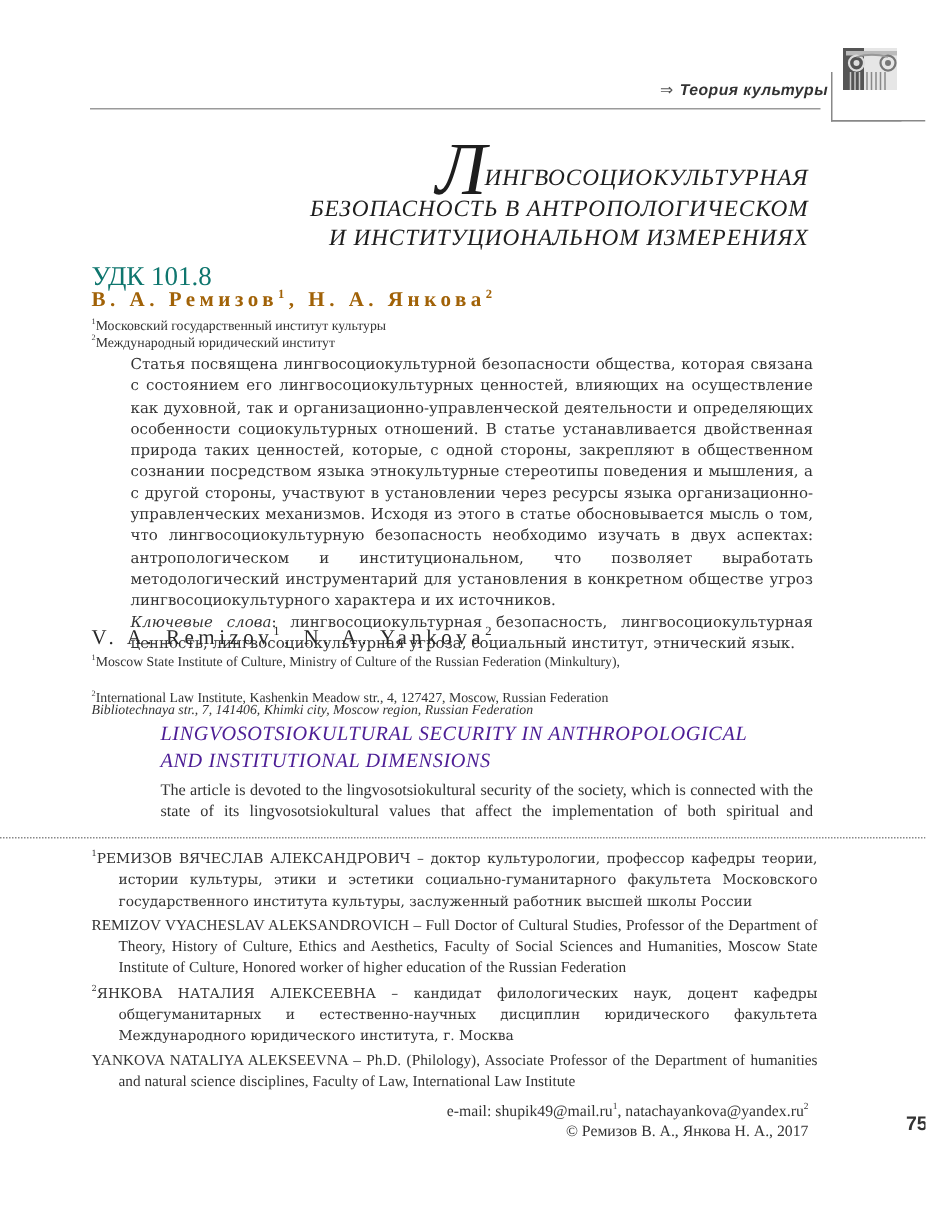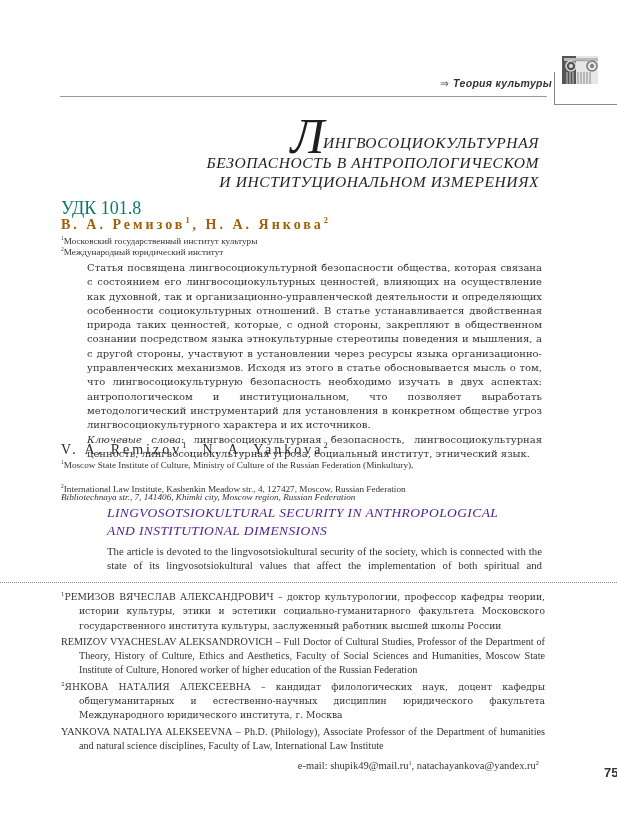--- a/index.html
+++ b/index.html
@@ -1,21 +1,21 @@
 <!DOCTYPE html>
 <html><head>
   <meta charset="utf-8">
   <style>
     html, body { margin: 0; padding: 0; background: #ffffff; }
     body {
       width: 617px; height: 820px; position: relative; overflow: hidden;
       font-family: "DejaVu Serif", "Liberation Serif", serif;
       color: #2a2a2a;
     }
-    .abs { position: absolute; margin-top: 24px; }
+    .abs { position: absolute; }
 
     
     .hdr-line { left: 60px; top: 72px; width: 487px; height: 0; border-top: 1px solid #9a9a9a; }
     .hdr-section { left: 440px; top: 53px; font-family: "Liberation Sans", sans-serif; font-weight: bold; font-style: italic; font-size: 10.5px; color: #333; letter-spacing: 0.3px; white-space: nowrap; }
     .hdr-section .arrow { font-style: normal; font-weight: normal; color: #555; margin-right: 4px; }
     .logo-frame { left: 554px; top: 48px; width: 46px; height: 32px; border-left: 1px solid #888; border-bottom: 1px solid #888; }
     .logo-frame2 { left: 554px; top: 80px; width: 63px; height: 0; border-top: 1px solid #888; }
     .logo { left: 562px; top: 30px; width: 38px; height: 32px; }
 
     
@@ -132,15 +132,16 @@
 
 <div class="abs footnotes">
   <p class="fn fn-ru"><sup>1</sup><span>РЕМИЗОВ ВЯЧЕСЛАВ АЛЕКСАНДРОВИЧ</span><span> – доктор культурологии, профессор кафедры теории, истории культуры, этики и эстетики социально-гуманитарного факультета Московского государственного института культуры, заслуженный работник высшей школы России</span></p>
   <p class="fn"><span>REMIZOV VYACHESLAV ALEKSANDROVICH</span><span> – Full Doctor of Cultural Studies, Professor of the Department of Theory, History of Culture, Ethics and Aesthetics, Faculty of Social Sciences and Humanities, Moscow State Institute of Culture, Honored worker of higher education of the Russian Federation</span></p>
   <p class="fn fn-ru"><sup>2</sup><span>ЯНКОВА НАТАЛИЯ АЛЕКСЕЕВНА</span><span> – кандидат филологических наук, доцент кафедры общегуманитарных и естественно-научных дисциплин юридического факультета Международного юридического института, г. Москва</span></p>
   <p class="fn"><span>YANKOVA NATALIYA ALEKSEEVNA</span><span> – Ph.D. (Philology), Associate Professor of the Department of humanities and natural science disciplines, Faculty of Law, International Law Institute</span></p>
 </div>
 
 <div class="abs contacts">
   <div><span>e-mail: </span><span>shupik49@mail.ru</span><sup>1</sup><span>, </span><span>natachayankova@yandex.ru</span><sup>2</sup></div>
+  <div>© Ремизов В. А., Янкова Н. А., 2017</div>
 </div>
 
 <div class="abs page-num">75</div>
 
 </body></html>

